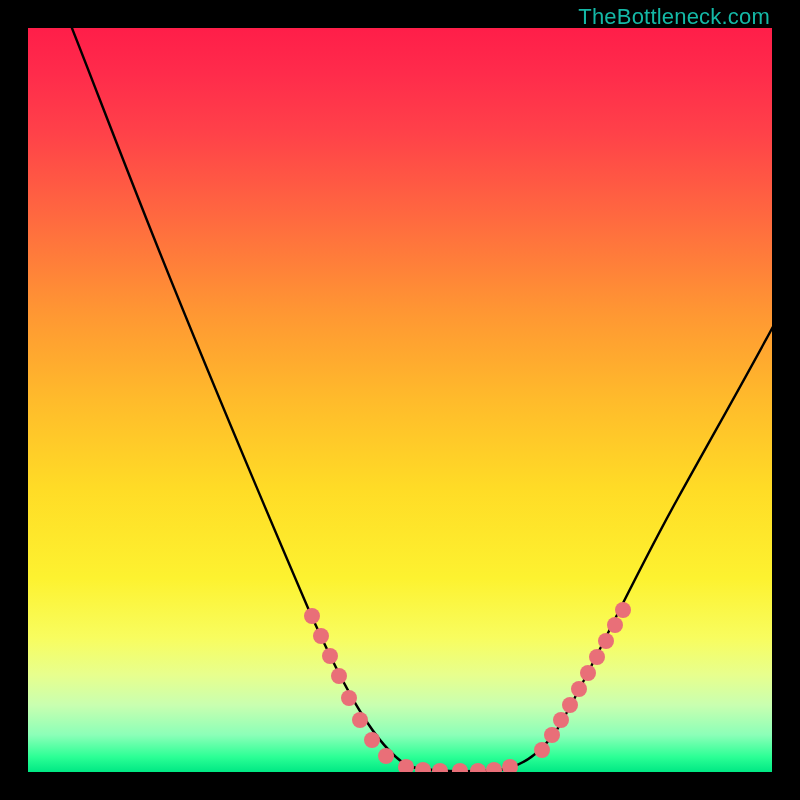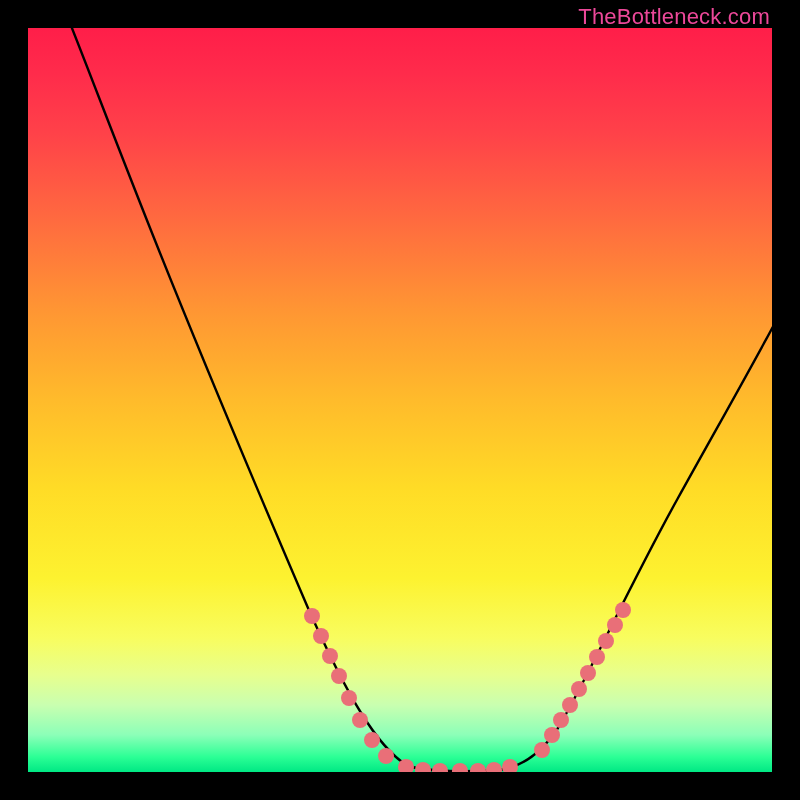--- a/index.html
+++ b/index.html
@@ -48,21 +48,21 @@
       #c9ffb0 91%,
       #8cffb8 95%,
       #2bff95 98%,
       #00e884 100%
     );
   }
   .watermark {
     position: absolute;
     top: 4px;
     right: 30px;
-    color: #ec4899;
+    color: #14b8a6;
     font-size: 22px;
     font-weight: 500;
     letter-spacing: 0.2px;
     user-select: none;
   }
   svg.curve {
     position: absolute;
     left: 0;
     top: 0;
     width: 744px;

